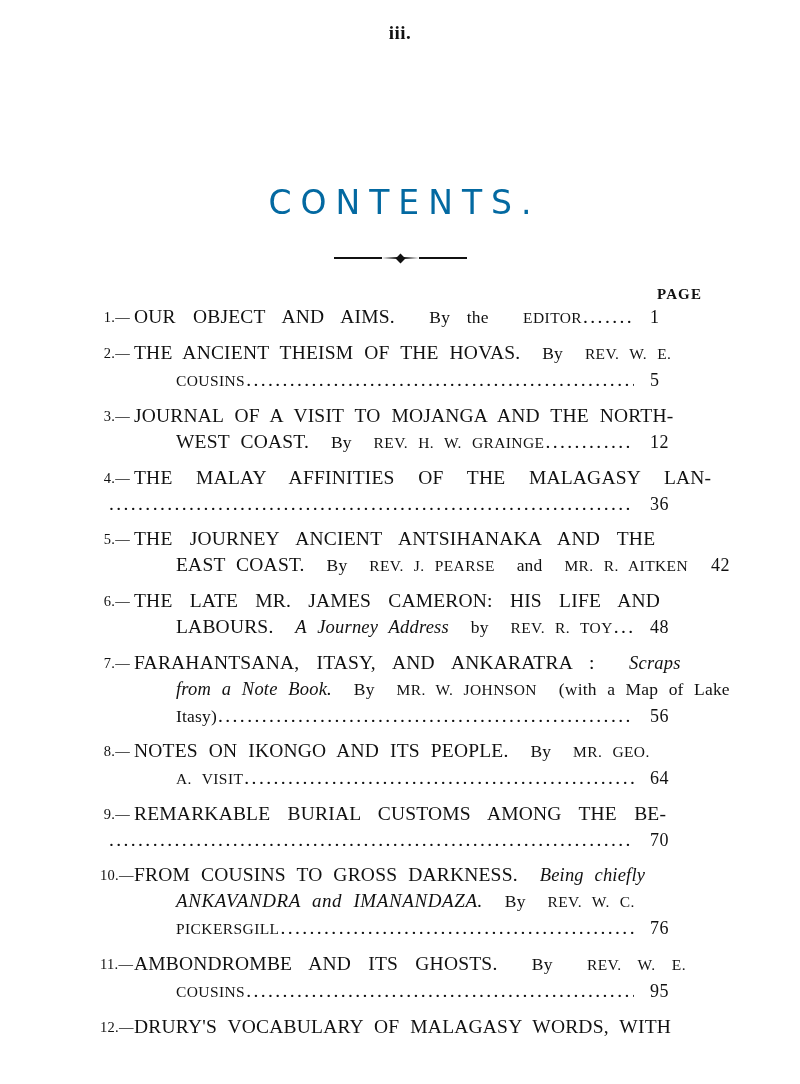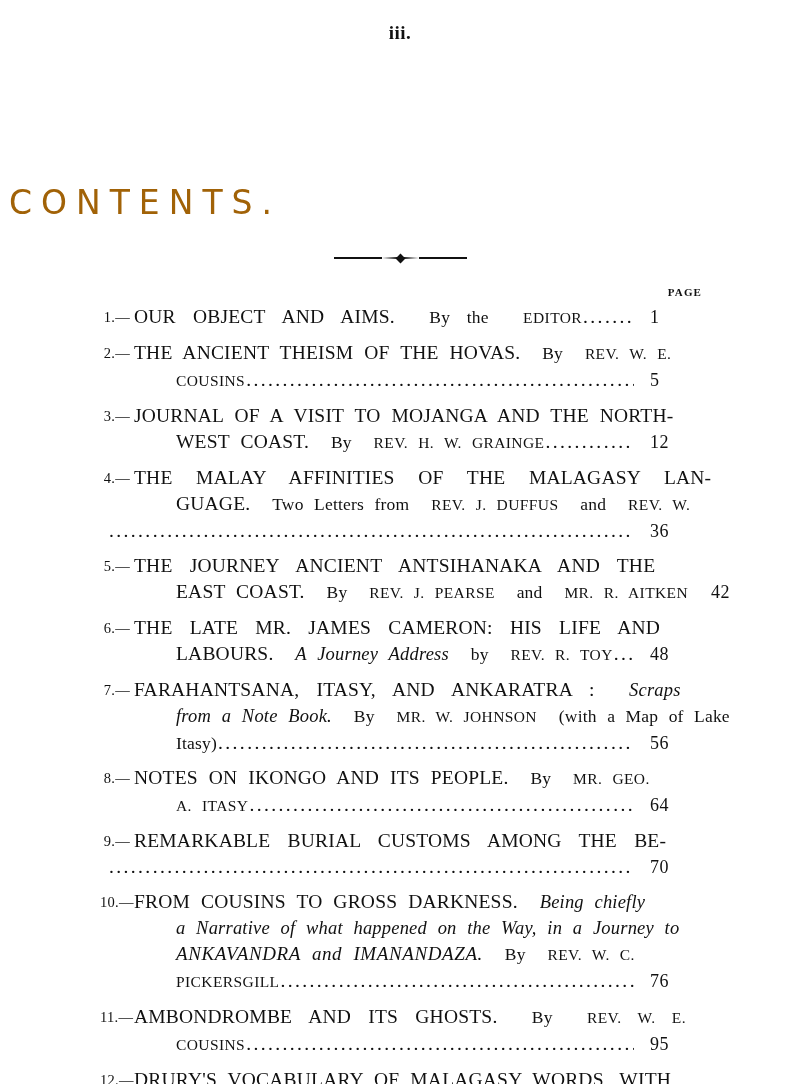--- a/index.html
+++ b/index.html
@@ -33,27 +33,27 @@
     font-size: 19px;
     letter-spacing: 0.5px;
   }
 
   
   .title {
     position: absolute;
     top: 183px;
     left: 0;
     width: 800px;
-    text-align: left;
+    text-align: center;
     font-family: "DejaVu Sans", sans-serif;
     font-weight: 400;
     font-size: 33px;
     letter-spacing: 9px;
     text-indent: 9px;
-    color: #a16207;
+    color: #0369a1;
   }
 
   
   .ornament {
     position: absolute;
     top: 248px;
     left: 0;
     width: 800px;
     height: 20px;
     display: flex;
@@ -93,21 +93,21 @@
     position: absolute;
     top: 286px;
     left: 0;
     width: 800px;
   }
   .page-head .lbl {
     position: absolute;
     right: 98px;
     font-family: "Liberation Serif", serif;
     font-weight: bold;
-    font-size: 11px;
+    font-size: 15px;
     letter-spacing: 1.1px;
   }
 
   
   .toc {
     position: absolute;
     top: 304px;
     left: 108px;
     width: 584px;
   }
@@ -252,25 +252,20 @@
         </div>
       </div>
       <div class="entry">
         <div class="line first">
           <span class="num">4.—</span>
           <span class="txt just-xwide"><span class="caps">THE MALAY AFFINITIES OF THE MALAGASY LAN-</span></span>
           <span class="leader none"></span>
           <span class="pg blank"></span>
         </div>
         <div class="line cont">
-          <span class="txt just"><span class="caps">GUAGE.</span>&nbsp; <span class="rm">Two Letters from</span>&nbsp; <span class="sc">REV. J. DUFFUS</span>&nbsp; <span class="rm">and</span>&nbsp; <span class="sc">REV. W.</span></span>
-          <span class="leader none"></span>
-          <span class="pg blank"></span>
-        </div>
-        <div class="line cont">
           <span class="leader">........................................................................................................................</span>
           <span class="pg">36</span>
         </div>
       </div>
       <div class="entry">
         <div class="line first">
           <span class="num">5.—</span>
           <span class="txt just-wide"><span class="caps">THE JOURNEY ANCIENT ANTSIHANAKA AND THE</span></span>
           <span class="leader none"></span>
           <span class="pg blank"></span>
@@ -313,21 +308,21 @@
         </div>
       </div>
       <div class="entry">
         <div class="line first">
           <span class="num">8.—</span>
           <span class="txt just"><span class="caps">NOTES ON IKONGO AND ITS PEOPLE.</span>&nbsp; <span class="rm">By</span>&nbsp; <span class="sc">MR. GEO.</span></span>
           <span class="leader none"></span>
           <span class="pg blank"></span>
         </div>
         <div class="line cont">
-          <span class="txt just"><span class="sc">A. ITASY</span></span>
+          <span class="txt just"><span class="sc">A. VISIT</span></span>
           <span class="leader">........................................................................................................................</span>
           <span class="pg">64</span>
         </div>
       </div>
       <div class="entry">
         <div class="line first">
           <span class="num">9.—</span>
           <span class="txt just-wide"><span class="caps">REMARKABLE BURIAL CUSTOMS AMONG THE BE-</span></span>
           <span class="leader none"></span>
           <span class="pg blank"></span>
@@ -338,25 +333,20 @@
         </div>
       </div>
       <div class="entry">
         <div class="line first">
           <span class="num">10.—</span>
           <span class="txt just"><span class="caps">FROM COUSINS TO GROSS DARKNESS.</span>&nbsp; <span class="it">Being chiefly</span></span>
           <span class="leader none"></span>
           <span class="pg blank"></span>
         </div>
         <div class="line cont">
-          <span class="txt just"><span class="it">a Narrative of what happened on the Way, in a Journey to</span></span>
-          <span class="leader none"></span>
-          <span class="pg blank"></span>
-        </div>
-        <div class="line cont">
           <span class="txt just"><span class="it-caps">ANKAVANDRA and IMANANDAZA.</span>&nbsp; <span class="rm">By</span>&nbsp; <span class="sc">REV. W. C.</span></span>
           <span class="leader none"></span>
           <span class="pg blank"></span>
         </div>
         <div class="line cont">
           <span class="txt just"><span class="sc">PICKERSGILL</span></span>
           <span class="leader">........................................................................................................................</span>
           <span class="pg">76</span>
         </div>
       </div>

